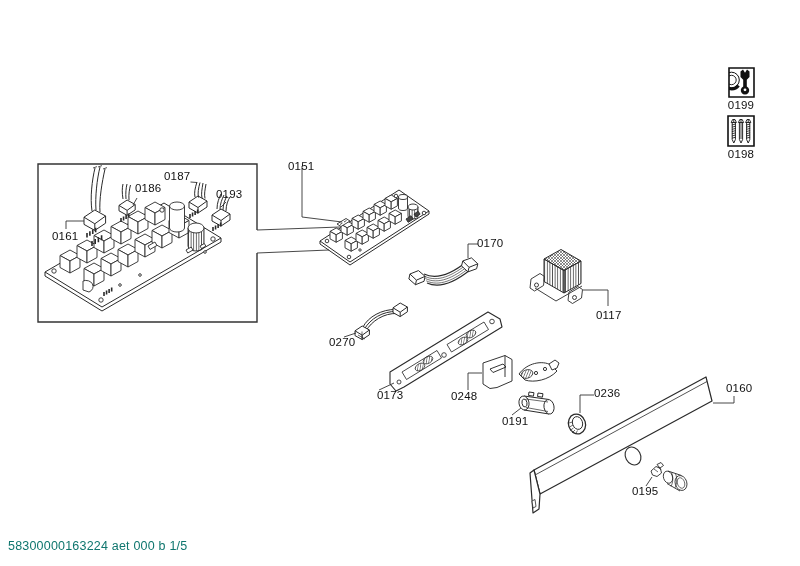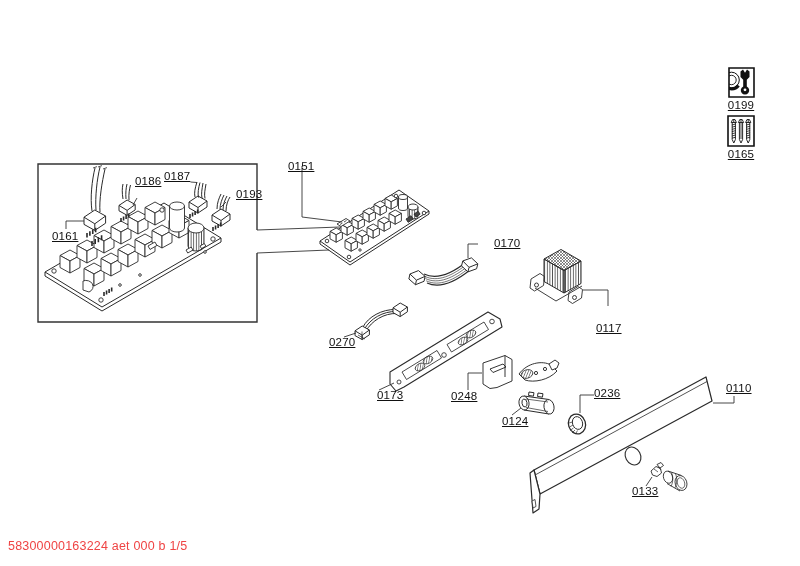--- a/index.html
+++ b/index.html
@@ -1,22 +1,22 @@
 <!DOCTYPE html>
 <html><head>
 <meta charset="utf-8">
 <style>
   html,body{margin:0;padding:0;background:#fff;}
   .stage{position:relative;width:800px;height:566px;background:#fff;overflow:hidden;
          font-family:"Liberation Sans",sans-serif;color:#111;}
   .art{position:absolute;left:0;top:0;}
   .lbl{position:absolute;font-size:11.5px;line-height:12px;color:#111;white-space:nowrap;
-       letter-spacing:.2px;z-index:3;text-decoration:underline;}
+       letter-spacing:.2px;z-index:3;}
   .lbl.center{transform:translateX(-50%);}
-  .footer{position:absolute;left:8px;top:539px;font-size:12.5px;letter-spacing:.2px;color:#ef4444;z-index:3;text-align:right;}
+  .footer{position:absolute;left:8px;top:539px;font-size:12.5px;letter-spacing:.2px;color:#0f766e;z-index:3;text-align:right;}
   svg *{vector-effect:non-scaling-stroke;}
 </style>
 </head>
 <body>
 
 <div class="stage">
 
   <svg class="art" width="800" height="566" viewBox="0 0 800 566">
     <defs>
       <g id="cube" stroke="#2a2a2a" stroke-width="0.9" fill="#fff" stroke-linejoin="round">
@@ -355,30 +355,30 @@
           <path d="M0,119.8 V122.3" stroke-width="0.9" fill="none"></path>
           <path d="M-1.6,122.5 V139.5 M1.6,122.5 V139.5" stroke-width="0.9" fill="none"></path>
           <path d="M-1.9,125 l3.8,-1 M-1.9,127.2 l3.8,-1 M-1.9,129.4 l3.8,-1 M-1.9,131.6 l3.8,-1 M-1.9,133.8 l3.8,-1 M-1.9,136 l3.8,-1 M-1.9,138.2 l3.8,-1" stroke-width="0.8" fill="none"></path>
           <path d="M-1.6,139.5 L0,143 L1.6,139.5" stroke-width="0.9" fill="none"></path>
         </g>
       </g>
     </g>
   </svg>
 
   <div class="lbl" style="left:52px;top:230px">0161</div>
-  <div class="lbl" style="left:135px;top:175px">0186</div>
+  <div class="lbl" style="left:135px;top:182px">0186</div>
   <div class="lbl" style="left:164px;top:170px">0187</div>
-  <div class="lbl" style="left:236px;top:188px">0193</div>
+  <div class="lbl" style="left:216px;top:188px">0193</div>
   <div class="lbl" style="left:288px;top:160px">0151</div>
-  <div class="lbl" style="left:494px;top:237px">0170</div>
-  <div class="lbl" style="left:596px;top:322px">0117</div>
+  <div class="lbl" style="left:477px;top:237px">0170</div>
+  <div class="lbl" style="left:596px;top:309px">0117</div>
   <div class="lbl" style="left:329px;top:336px">0270</div>
   <div class="lbl" style="left:377px;top:389px">0173</div>
   <div class="lbl" style="left:451px;top:390px">0248</div>
-  <div class="lbl" style="left:502px;top:415px">0124</div>
+  <div class="lbl" style="left:502px;top:415px">0191</div>
   <div class="lbl" style="left:594px;top:387px">0236</div>
-  <div class="lbl" style="left:726px;top:382px">0110</div>
-  <div class="lbl" style="left:632px;top:485px">0133</div>
+  <div class="lbl" style="left:726px;top:382px">0160</div>
+  <div class="lbl" style="left:632px;top:485px">0195</div>
   <div class="lbl center" style="left:741px;top:99px">0199</div>
-  <div class="lbl center" style="left:741px;top:148px">0165</div>
+  <div class="lbl center" style="left:741px;top:148px">0198</div>
 
   <div class="footer">58300000163224 aet 000 b 1/5</div>
 </div>
 
 </body></html>

